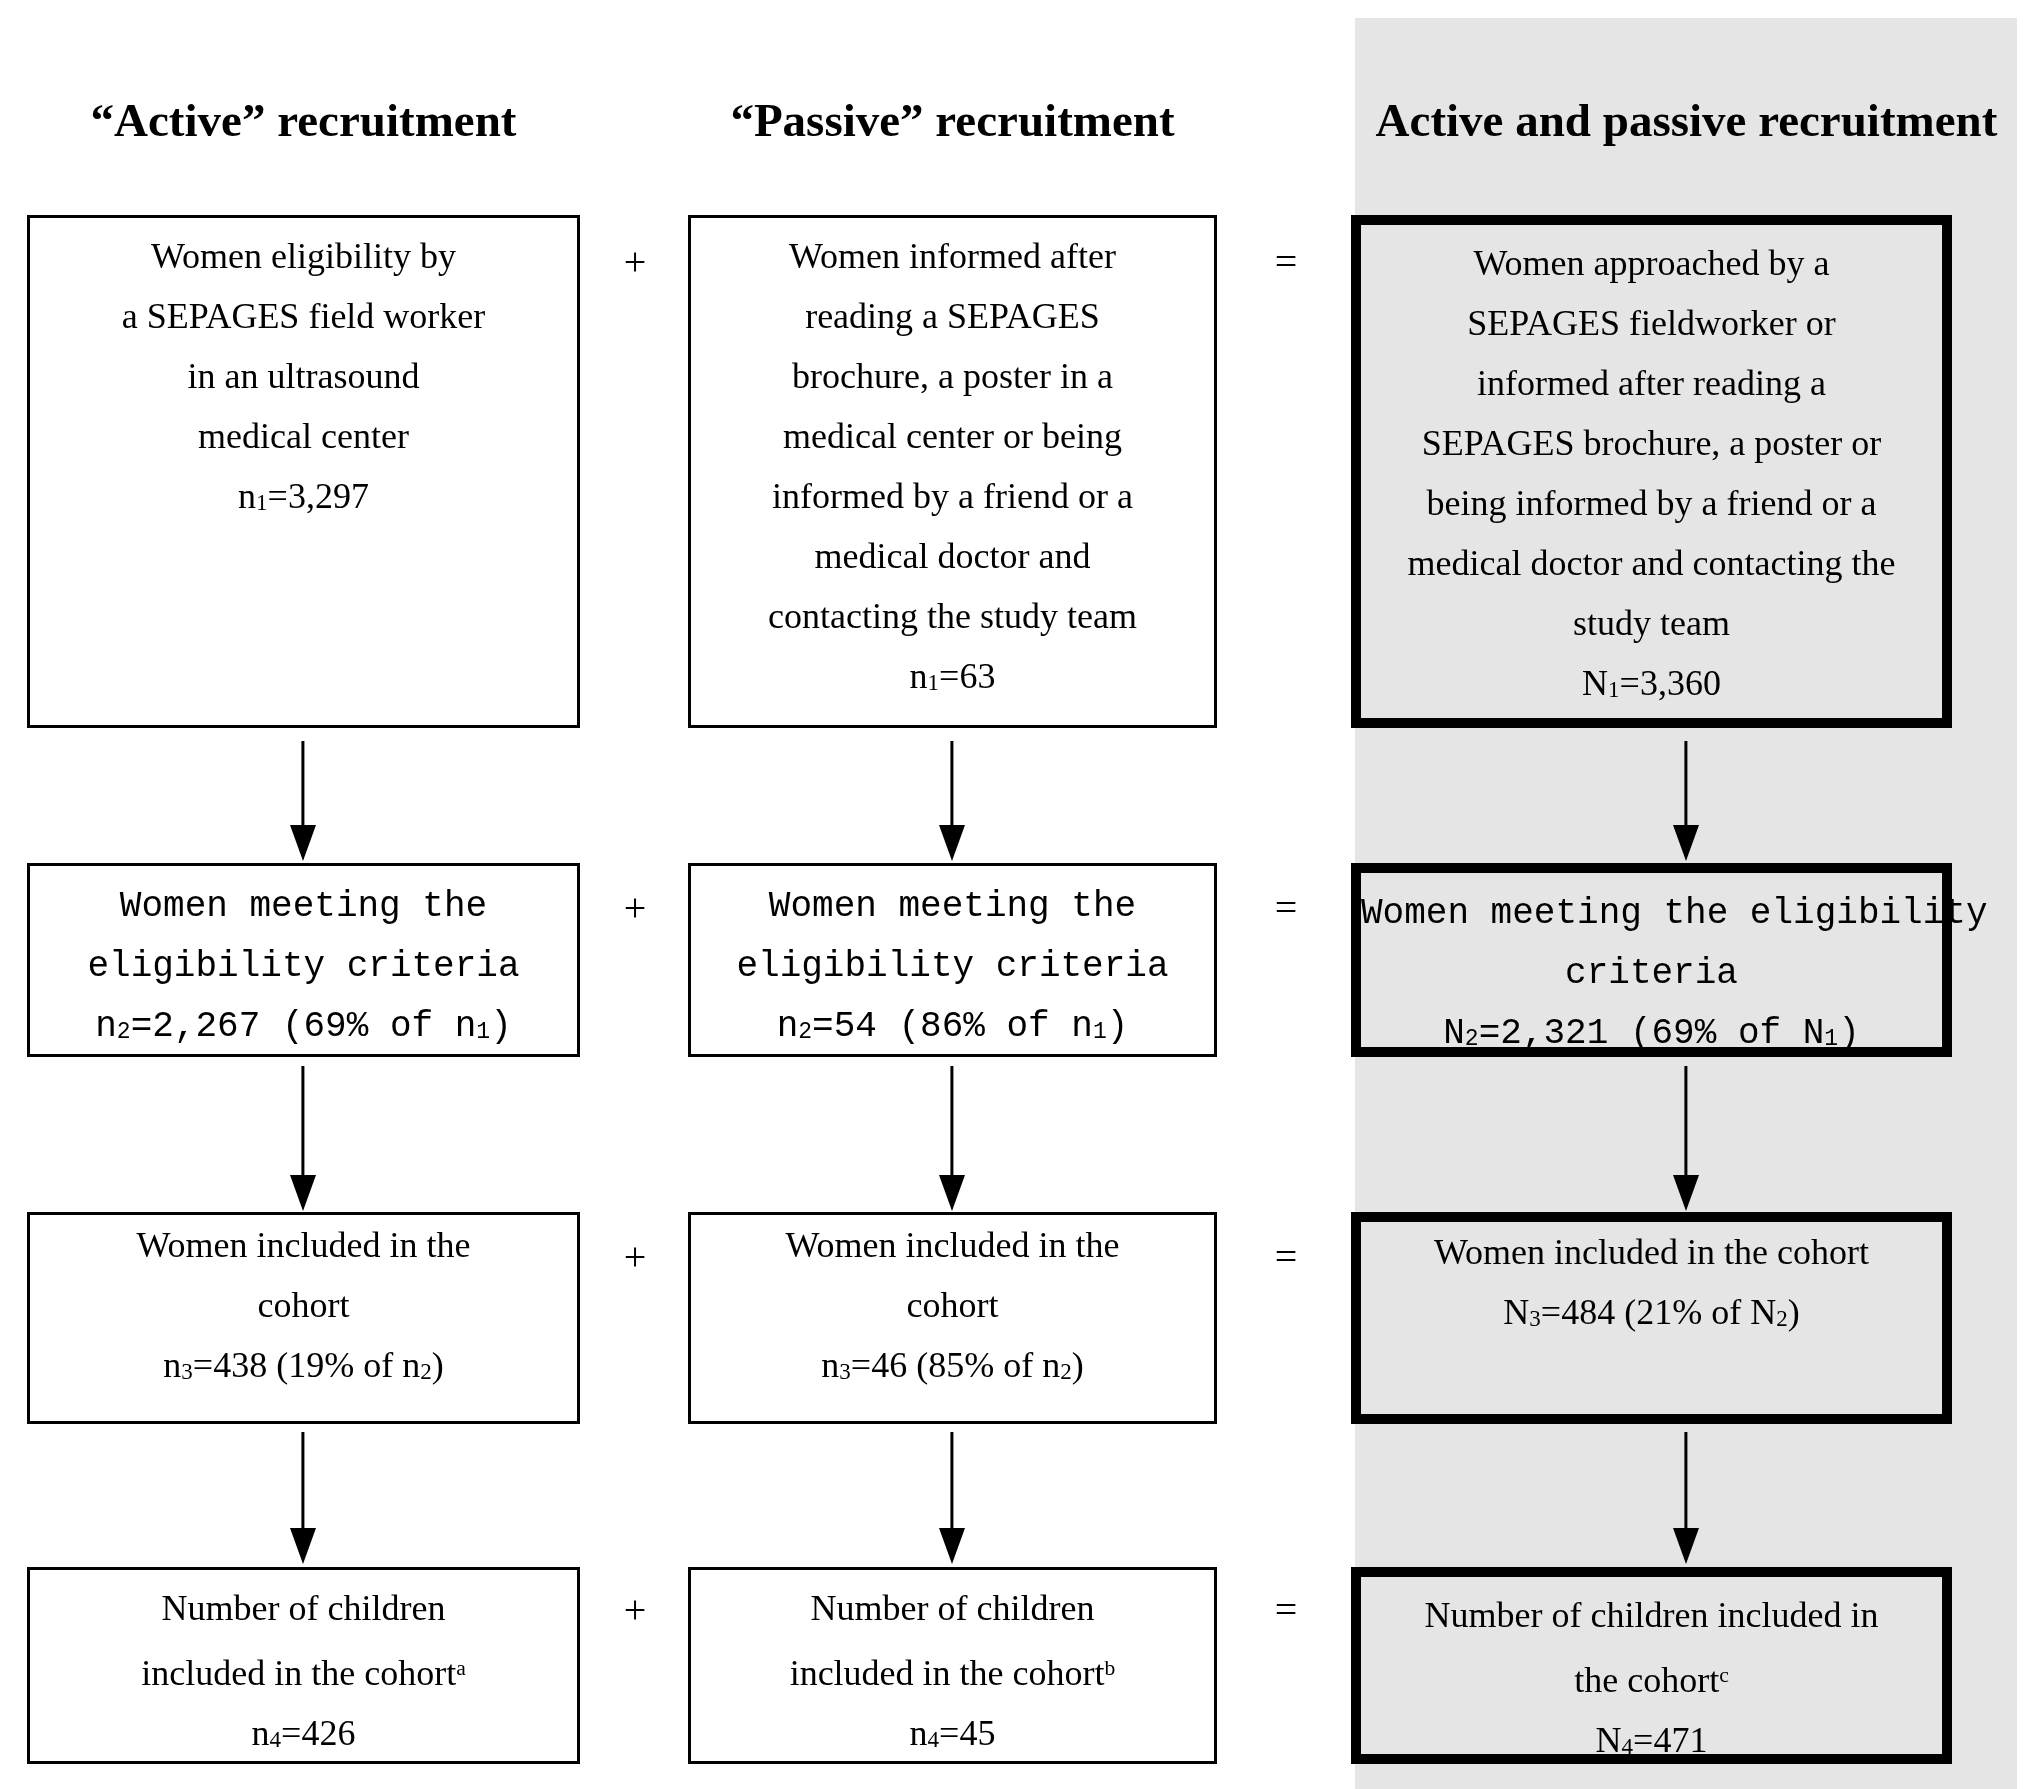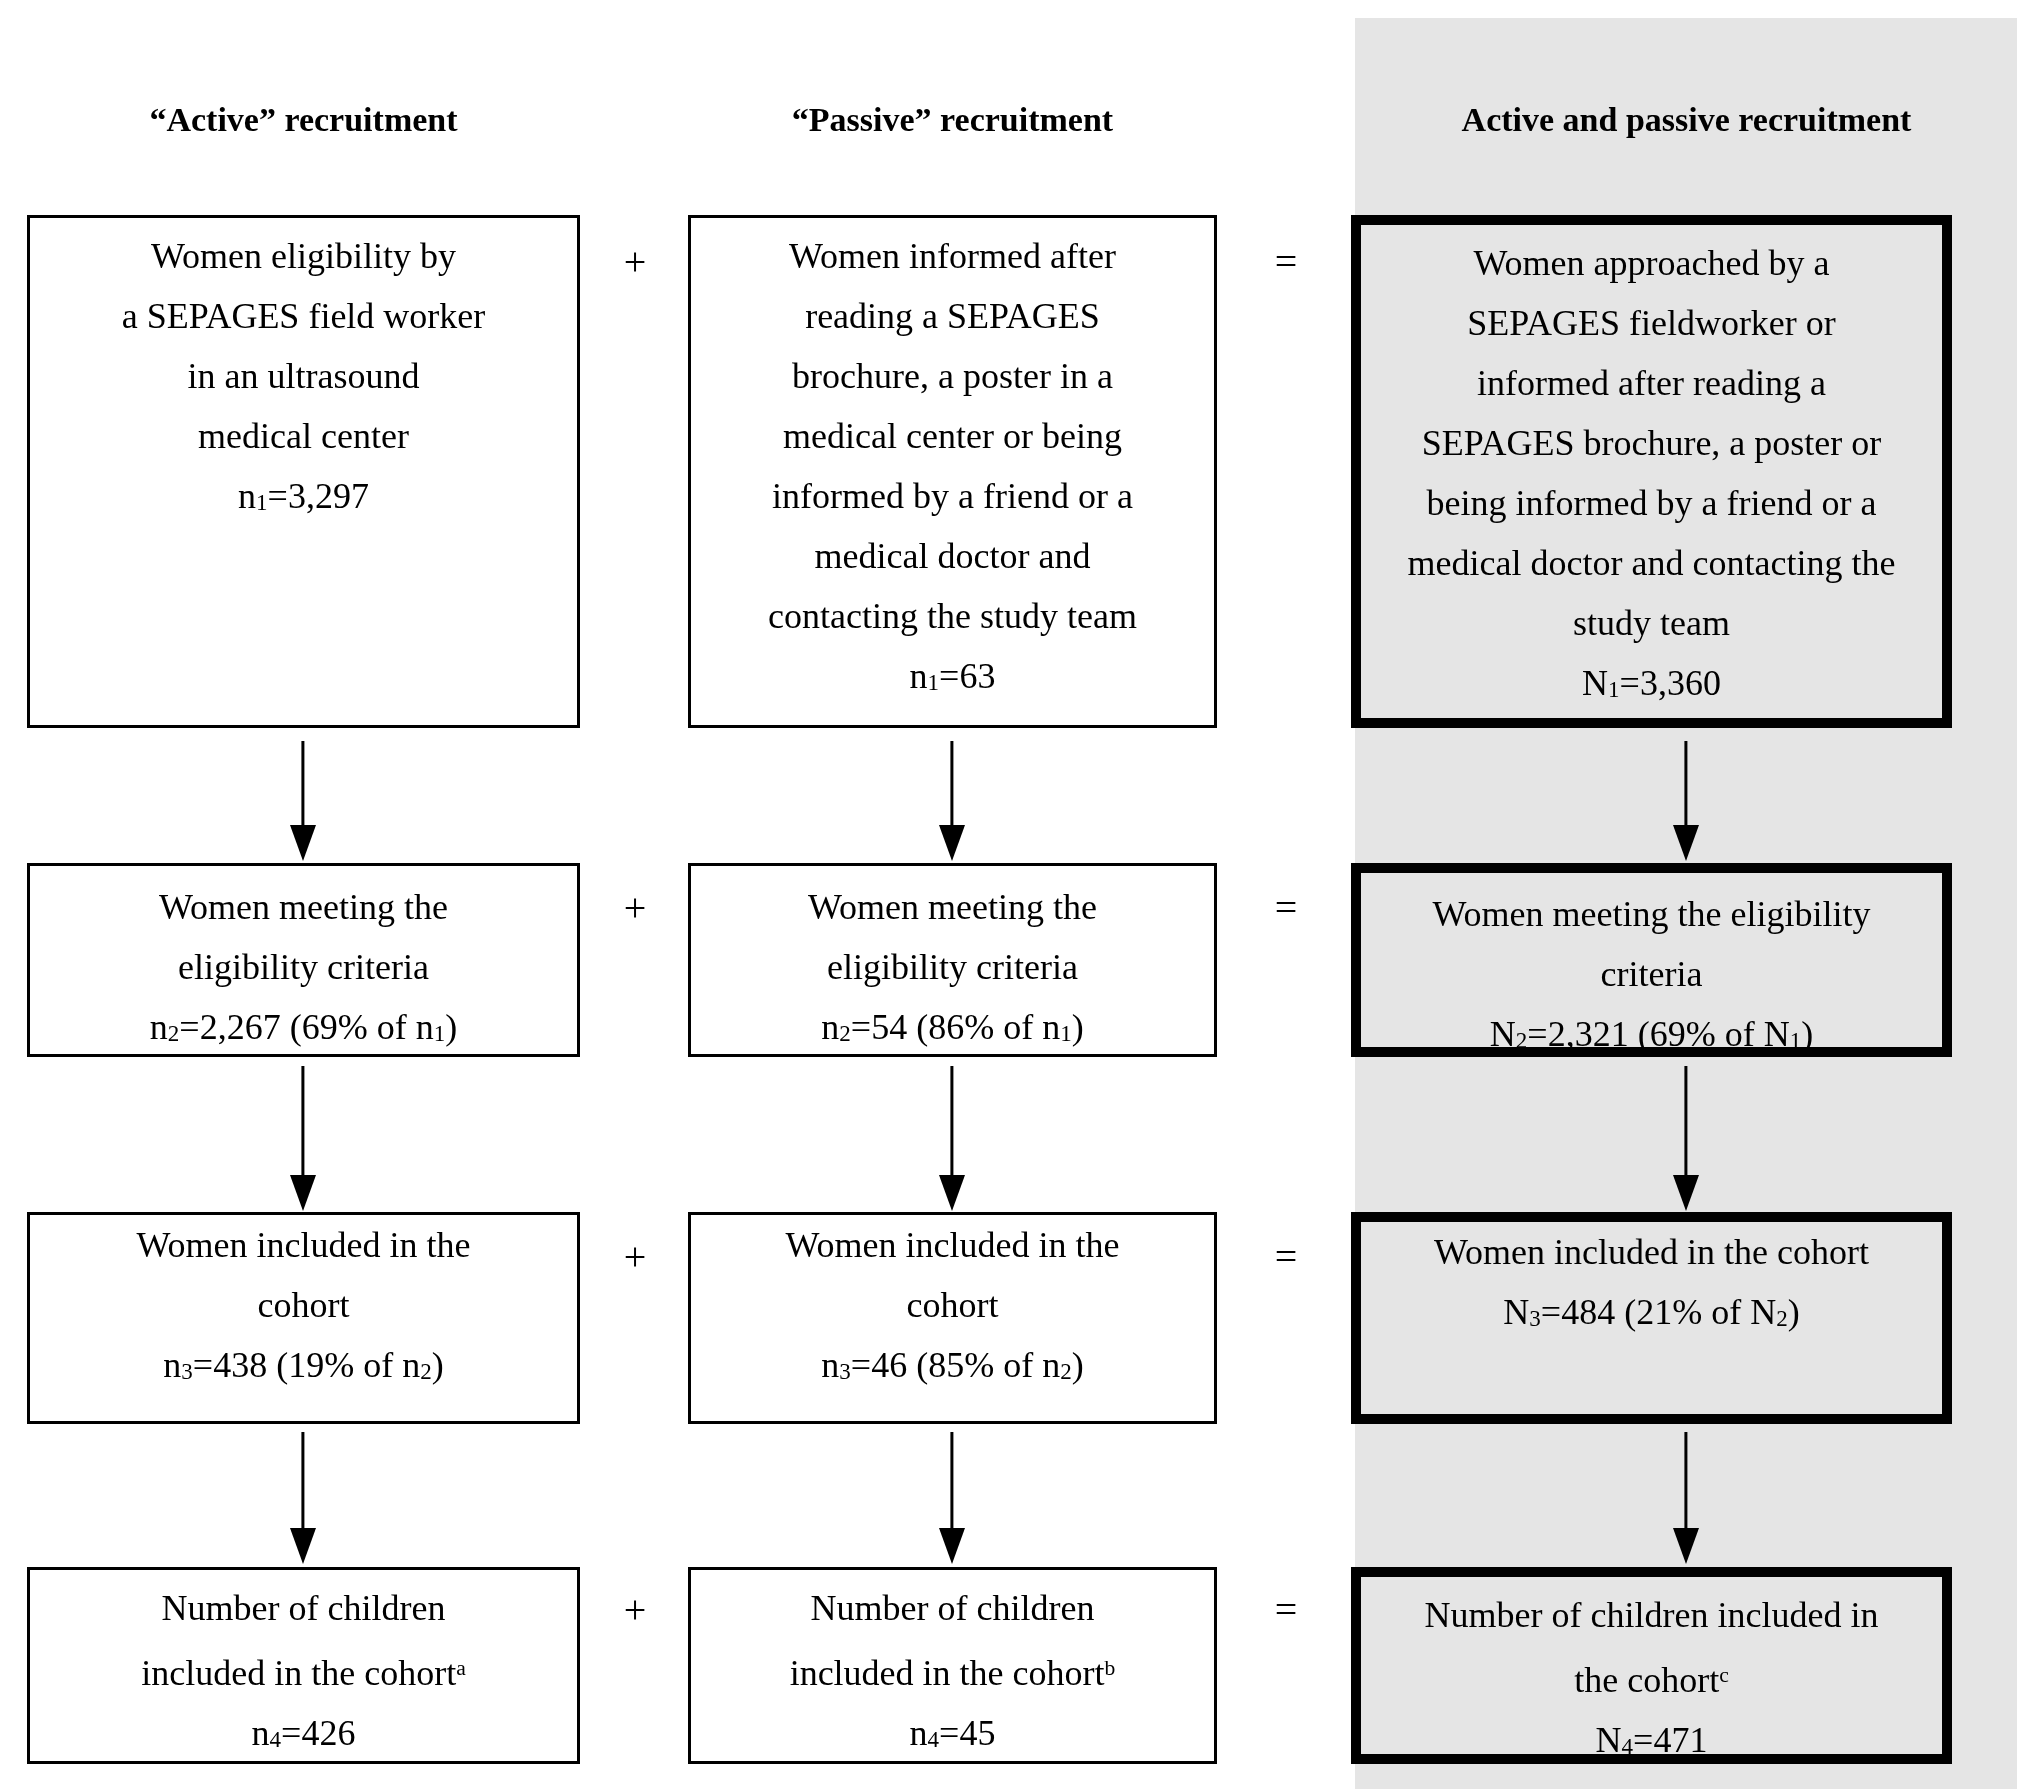--- a/index.html
+++ b/index.html
@@ -12,35 +12,35 @@
     overflow:hidden;
   }
   .band{
     position:absolute;
     left:1355px;top:18.3px;width:662px;height:1771px;
     background:#e5e5e5;
   }
   .col-header{
     position:absolute;top:93px;height:54px;
     line-height:54px;text-align:center;
-    font-weight:bold;font-size:34px;white-space:nowrap;
+    font-weight:bold;font-size:47px;white-space:nowrap;
   }
   .hc1{left:27px;width:553px;}
   .hc2{left:688px;width:529px;}
   .hc3{left:1351px;width:671px;}
   .box{
     position:absolute;box-sizing:border-box;
     background:#ffffff;border:3.8px solid #000;
     text-align:center;font-size:36px;
   }
   .c1{left:27px;width:553px;}
   .c2{left:688px;width:529px;}
   .c3{left:1351px;width:601px;border-width:10.8px;background:#e5e5e5;}
   .r1{top:215px;height:513px;padding-top:7.6px;}
-  .r2{top:863px;height:194px;padding-top:10.8px;}
+  .r2{top:863px;height:194px;padding-top:10.8px;font-family:Liberation Mono, monospace;}
   .r3{top:1212px;height:212px;padding-top:0;}
   .r4{top:1567px;height:197px;padding-top:8px;}
   .line{line-height:60px;white-space:nowrap;}
   .sb{font-size:64%;vertical-align:-0.08em;}
   .sp{font-size:60%;vertical-align:0.45em;}
   .op{
     position:absolute;transform:translate(-50%,-50%);
     font-size:40px;line-height:40px;
   }
   .op-plus{left:635px;}

